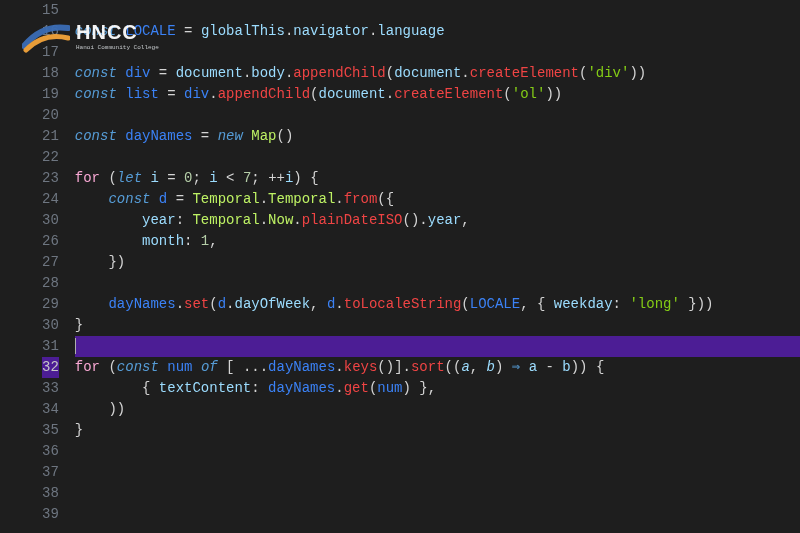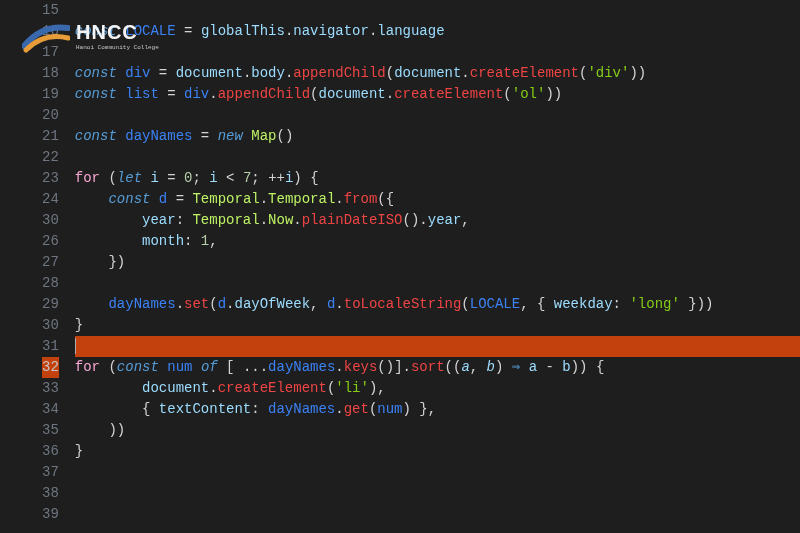--- a/index.html
+++ b/index.html
@@ -29,21 +29,21 @@
   .code {
     flex: 1;
     padding-left: 4px;
   }
   .line {
     height: 21px;
     line-height: 21px;
     white-space: pre;
   }
   .gutter .line { color: #6e7681; }
-  .line.current { background: #c2410c; }
+  .line.current { background: #4c1d95; }
   .gutter .line.current { color: #c6c6c6; }
 
   
   .kw-decl   { color: #569cd6; font-style: italic; }  
   .kw-ctrl   { color: #f9a8d4; font-family: Liberation Mono, monospace; }                       
   .ident     { color: #9cdcfe; }
   .var       { color: #3b82f6; }
   .prop      { color: #9cdcfe; }
   .func      { color: #ef4444; }
   .class     { color: #bef264; }
@@ -133,21 +133,20 @@
       <div class="line"><span class="kw-ctrl">for</span><span class="punct"> (</span><span class="kw-decl">let </span><span class="ident">i</span><span class="op"> = </span><span class="num">0</span><span class="punct">; </span><span class="ident">i</span><span class="op"> &lt; </span><span class="num">7</span><span class="punct">; </span><span class="op">++</span><span class="ident">i</span><span class="punct">) {</span></div>
       <div class="line"><span class="punct">    </span><span class="kw-decl">const </span><span class="var">d</span><span class="op"> = </span><span class="class">Temporal</span><span class="punct">.</span><span class="class">Temporal</span><span class="punct">.</span><span class="func">from</span><span class="punct">({</span></div>
       <div class="line"><span class="punct">        </span><span class="prop">year</span><span class="punct">: </span><span class="class">Temporal</span><span class="punct">.</span><span class="class">Now</span><span class="punct">.</span><span class="func">plainDateISO</span><span class="punct">().</span><span class="prop">year</span><span class="punct">,</span></div>
       <div class="line"><span class="punct">        </span><span class="prop">month</span><span class="punct">: </span><span class="num">1</span><span class="punct">,</span></div>
       <div class="line"><span class="punct">    })</span></div>
       <div class="line"></div>
       <div class="line"><span class="punct">    </span><span class="var">dayNames</span><span class="punct">.</span><span class="func">set</span><span class="punct">(</span><span class="var">d</span><span class="punct">.</span><span class="prop">dayOfWeek</span><span class="punct">, </span><span class="var">d</span><span class="punct">.</span><span class="func">toLocaleString</span><span class="punct">(</span><span class="var">LOCALE</span><span class="punct">, { </span><span class="prop">weekday</span><span class="punct">: </span><span class="str">'long'</span><span class="punct"> }))</span></div>
       <div class="line"><span class="punct">}</span></div>
       <div class="line current"><span class="cursor"></span></div>
       <div class="line"><span class="kw-ctrl">for</span><span class="punct"> (</span><span class="kw-decl">const </span><span class="var">num</span><span class="kw-decl"> of </span><span class="punct">[ ...</span><span class="var">dayNames</span><span class="punct">.</span><span class="func">keys</span><span class="punct">()].</span><span class="func">sort</span><span class="punct">((</span><span class="param">a</span><span class="punct">, </span><span class="param">b</span><span class="punct">) </span><span class="kw-decl">⇒</span><span class="punct"> </span><span class="ident">a</span><span class="op"> - </span><span class="ident">b</span><span class="punct">)) {</span></div>
-      <div class="line"><span class="punct">        </span><span class="ident">document</span><span class="punct">.</span><span class="func">createElement</span><span class="punct">(</span><span class="str">'li'</span><span class="punct">),</span></div>
       <div class="line"><span class="punct">        { </span><span class="prop">textContent</span><span class="punct">: </span><span class="var">dayNames</span><span class="punct">.</span><span class="func">get</span><span class="punct">(</span><span class="var">num</span><span class="punct">) },</span></div>
       <div class="line"><span class="punct">    ))</span></div>
       <div class="line"><span class="punct">}</span></div>
       <div class="line"></div>
     </div>
 </div>
 
 <div class="logo">
   <div class="logo-swoosh">
     <svg viewBox="0 0 48 36" width="48" height="36">

